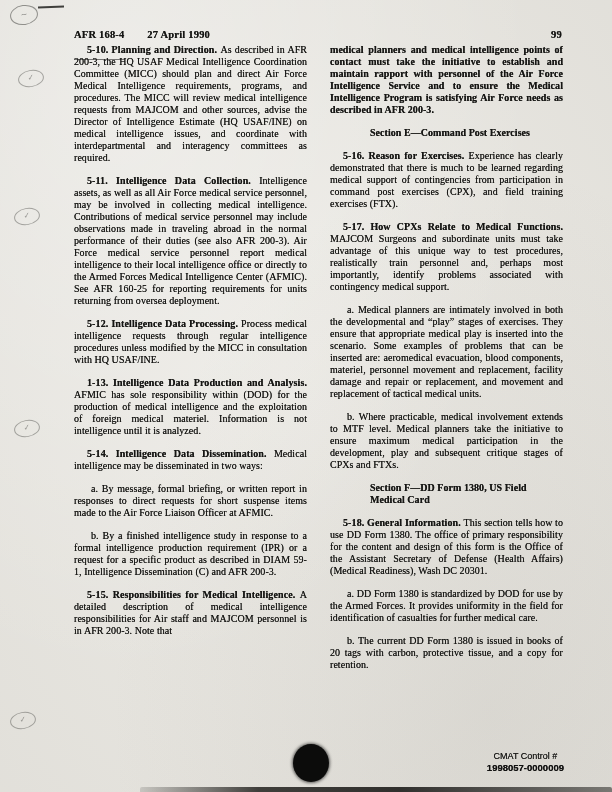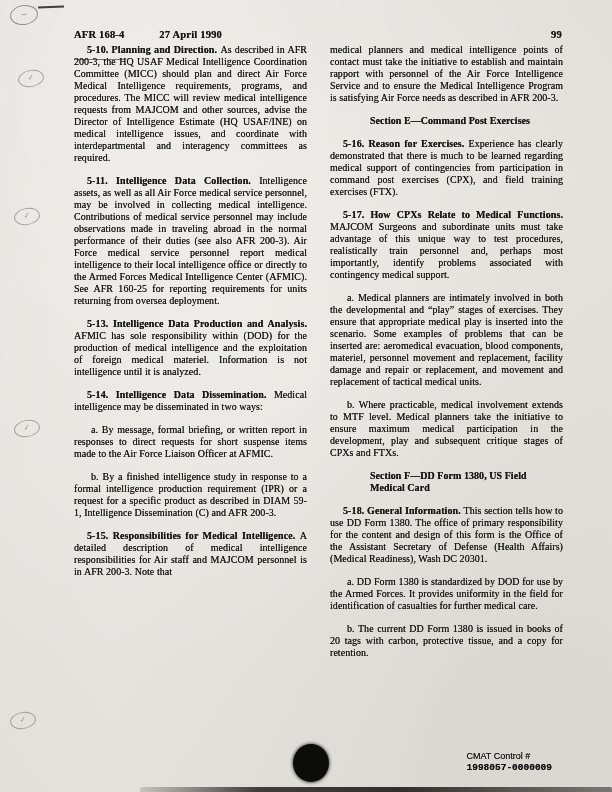--- a/index.html
+++ b/index.html
@@ -17,44 +17,44 @@
     overflow:hidden;
   }
   .txt { text-shadow:0 0 0.35px rgba(25,25,22,0.85); }
 
   
   .header {
     position:absolute; top:29px; left:74px; width:488px;
     font-size:10.5px; font-weight:bold; letter-spacing:0.2px;
   }
   .header .reg { border-bottom:1px solid rgba(20,20,20,0.55); padding-bottom:19px; }
-  .header .date { margin-left:32px; }
+  .header .date { margin-left:20px; }
   .header .pageno { float:right; }
 
   
   .col {
     position:absolute; top:44px; width:233px;
     font-size:10px; line-height:12px;
     text-align:justify; letter-spacing:0.05px;
   }
   .col-left  { left:74px; }
   .col-right { left:330px; }
   .para { margin:0 0 11px 0; text-indent:13px; }
-  .para.plain { text-indent:0; }
+  .para.plain { text-indent:0;font-weight:bold; }
   .para.sub { text-indent:17px; }
   .para.heading { font-weight:bold; text-indent:0; text-align:left; margin-bottom:11px;padding-left:40px; }
   .para b { letter-spacing:0.1px; }
 
   
   .footer {
-    position:absolute; right:60px; bottom:18px;
-    text-align:left; line-height:12px;
+    position:absolute; right:48px; bottom:18px;
+    text-align:center; line-height:12px;
   }
   .footer .label { font-family:"Liberation Sans", sans-serif; font-size:9px; color:#1c1c1a; }
-  .footer .num   { font-family:Liberation Mono, monospace; font-size:9.5px; font-weight:bold; color:#111; }
+  .footer .num   { font-family:Liberation Sans, sans-serif; font-size:9.5px; font-weight:bold; color:#111; }
 
   
   .hole-punch {
     position:absolute; left:293px; top:744px;
     width:36px; height:38px; border-radius:50%;
     background:#0c0c0b;
     box-shadow:0 0 3px 1px rgba(12,12,11,0.6);
   }
   .bottom-edge {
     position:absolute; bottom:0; left:140px; right:0; height:5px;
@@ -94,21 +94,22 @@
 
   <div class="header txt">
     <span class="pageno">99</span>
     <span class="reg">AFR 168-4</span>
     <span class="date">27 April 1990</span>
   </div>
 
   <div class="col col-left txt" id="col-left">
       <div class="para numbered"><b>5-10. Planning and Direction. </b>As described in AFR 200-3, the HQ USAF Medical Intelligence Coordination Committee (MICC) should plan and direct Air Force Medical Intelligence requirements, programs, and procedures. The MICC will review medical intelligence requests from MAJCOM and other sources, advise the Director of Intelligence Estimate (HQ USAF/INE) on medical intelligence issues, and coordinate with interdepartmental and interagency committees as required.</div>
       <div class="para numbered"><b>5-11. Intelligence Data Collection. </b>Intelligence assets, as well as all Air Force medical service personnel, may be involved in collecting medical intelligence. Contributions of medical service personnel may include observations made in traveling abroad in the normal performance of their duties (see also AFR 200-3). Air Force medical service personnel report medical intelligence to their local intelligence office or directly to the Armed Forces Medical Intelligence Center (AFMIC). See AFR 160-25 for reporting requirements for units returning from oversea deployment.</div>
-      <div class="para numbered"><b>5-13. Intelligence Data Production and Analysis. </b>AFMIC has sole responsibility within (DOD) for the production of medical intelligence and the exploitation of foreign medical materiel. Information is not intelligence until it is analyzed.</div>
+      <div class="para numbered"><b>5-12. Intelligence Data Processing. </b>Process medical intelligence requests through regular intelligence procedures unless modified by the MICC in consultation with HQ USAF/INE.</div>
+      <div class="para numbered"><b>1-13. Intelligence Data Production and Analysis. </b>AFMIC has sole responsibility within (DOD) for the production of medical intelligence and the exploitation of foreign medical materiel. Information is not intelligence until it is analyzed.</div>
       <div class="para numbered"><b>5-14. Intelligence Data Dissemination. </b>Medical intelligence may be disseminated in two ways:</div>
       <div class="para sub">a. By message, formal briefing, or written report in responses to direct requests for short suspense items made to the Air Force Liaison Officer at AFMIC.</div>
       <div class="para sub">b. By a finished intelligence study in response to a formal intelligence production requirement (IPR) or a request for a specific product as described in DIAM 59-1, Intelligence Dissemination (C) and AFR 200-3.</div>
       <div class="para numbered"><b>5-15. Responsibilities for Medical Intelligence. </b>A detailed description of medical intelligence responsibilities for Air staff and MAJCOM personnel is in AFR 200-3. Note that</div>
     </div>
   <div class="col col-right txt" id="col-right">
       <div class="para plain">medical planners and medical intelligence points of contact must take the initiative to establish and maintain rapport with personnel of the Air Force Intelligence Service and to ensure the Medical Intelligence Program is satisfying Air Force needs as described in AFR 200-3.</div>
       <div class="para heading">Section E—Command Post Exercises</div>
       <div class="para numbered"><b>5-16. Reason for Exercises. </b>Experience has clearly demonstrated that there is much to be learned regarding medical support of contingencies from participation in command post exercises (CPX), and field training exercises (FTX).</div>
       <div class="para numbered"><b>5-17. How CPXs Relate to Medical Functions. </b>MAJCOM Surgeons and subordinate units must take advantage of this unique way to test procedures, realistically train personnel and, perhaps most importantly, identify problems associated with contingency medical support.</div>

